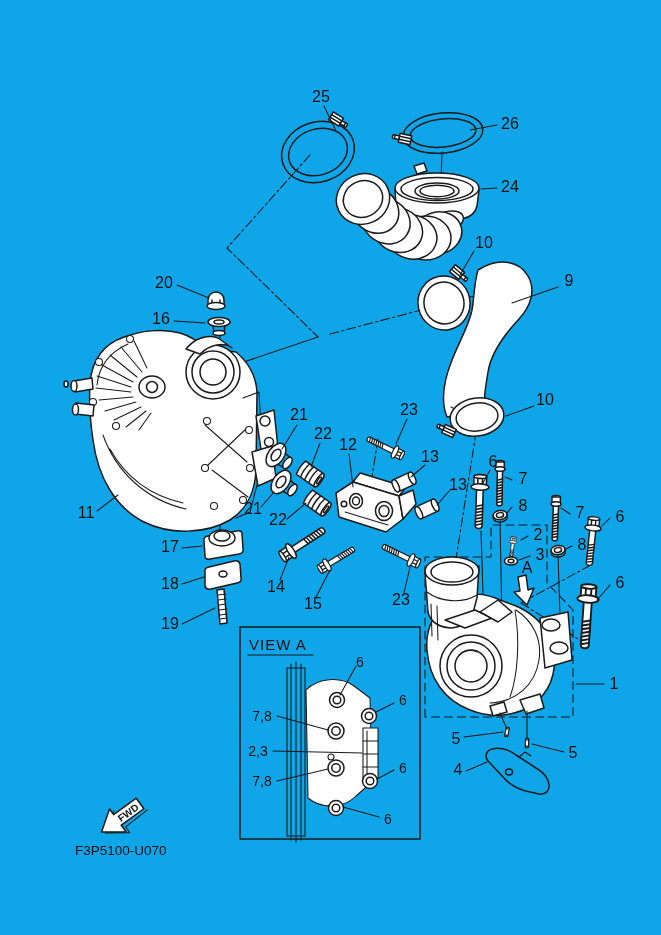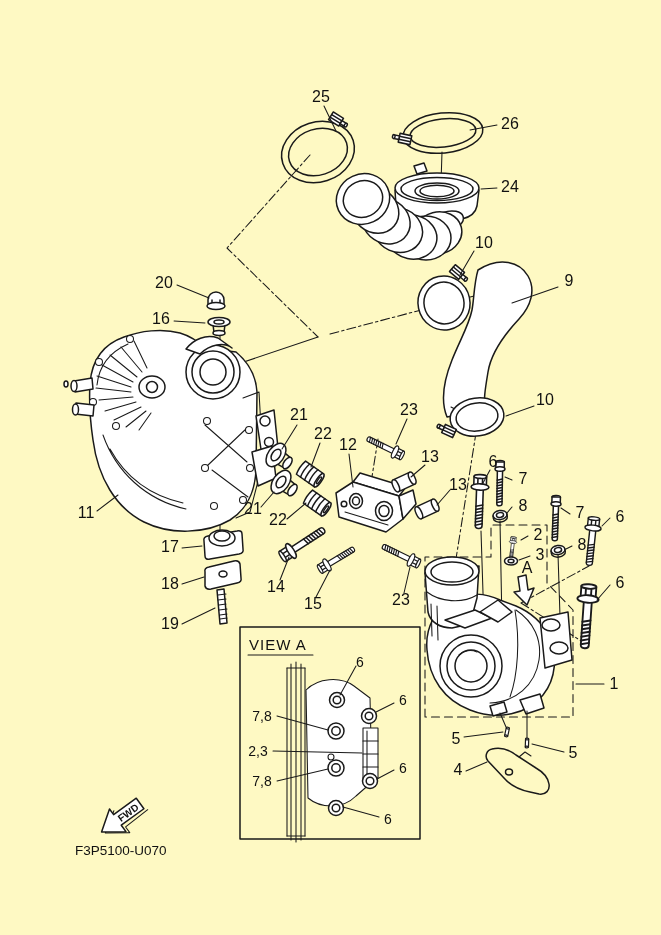--- a/index.html
+++ b/index.html
@@ -1,16 +1,16 @@
 <!DOCTYPE html>
 <html><head>
 <meta charset="utf-8">
 <style>
   html,body{margin:0;padding:0;background:#e8e8e8;}
-  .stage{position:relative;width:661px;height:935px;background:#fef9c3;margin:0 auto;overflow:hidden;
+  .stage{position:relative;width:661px;height:935px;background:#0ea5e9;margin:0 auto;overflow:hidden;
          font-family:"Liberation Sans",sans-serif;}
   svg{position:absolute;left:0;top:0;}
   .art path,.art ellipse,.art circle,.art rect,.art line,.art polyline,.art polygon{
       stroke:#1a1a1a;stroke-width:1.5;fill:none;stroke-linecap:round;stroke-linejoin:round;}
   .art .f{fill:#ffffff;}
   .art .thin{stroke-width:1.05;}
   .art .dd{stroke-width:1.05;stroke-dasharray:9 3 2.5 3;}
   .art .dot{stroke-width:1.05;stroke-dasharray:1.5 2.5;}
   .art text{stroke:none;fill:#111111;font-family:"Liberation Sans",sans-serif;font-size:16px;}
   .art text.mid{text-anchor:middle;}

